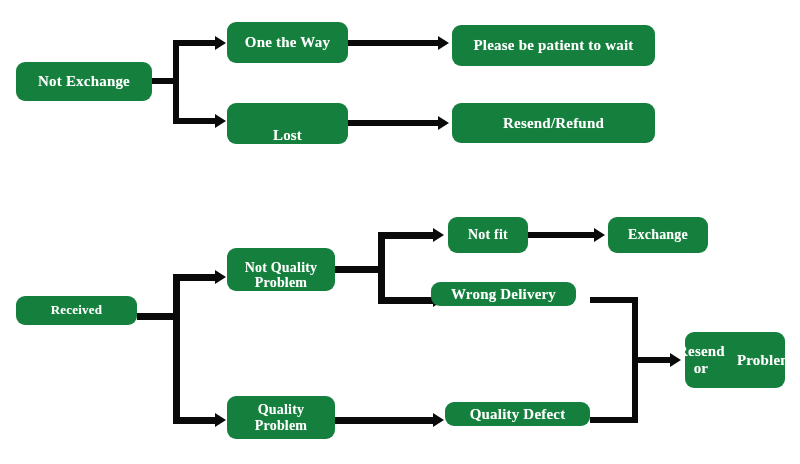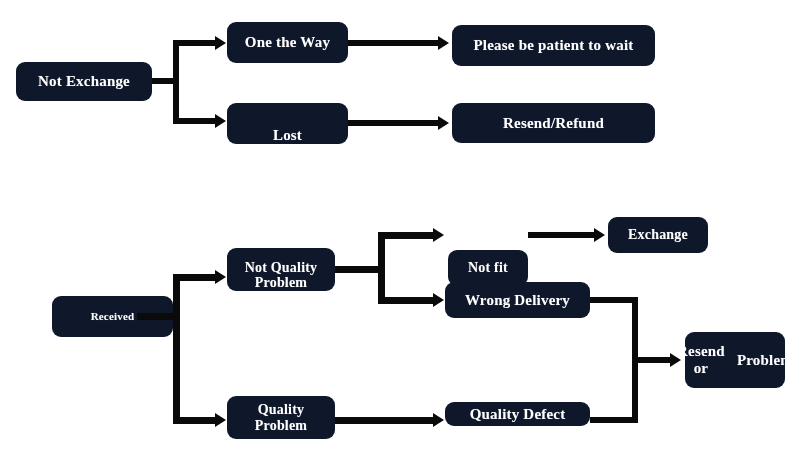--- a/index.html
+++ b/index.html
@@ -10,21 +10,21 @@
   #canvas {
     position: relative;
     width: 800px;
     height: 464px;
     background: #ffffff;
     overflow: hidden;
     font-family: "Liberation Serif", "DejaVu Serif", serif;
   }
   .node {
     position: absolute;
-    background: #0f172a;
+    background: #15803d;
     color: #ffffff;
     border-radius: 9px;
     display: flex;
     align-items: center;
     justify-content: center;
     text-align: center;
     font-weight: bold;
     line-height: 1.12;
     box-sizing: border-box;
     letter-spacing: 0.2px;
@@ -78,21 +78,21 @@
     <span>Lost</span>
   </div>
 
   <div class="seg" style="left:348px; top:120px; width:92px; height:6px;"></div>
   <div class="arrowhead" style="left:438px; top:116px;"></div>
 
   <div class="node" style="left:452px; top:103px; width:203px; height:40px; font-size:15px;">
     <span>Resend/Refund</span>
   </div>
 
-  <div class="node" style="left:16px; top:296px; width:121px; height:41px; font-size:11px;margin-left:36px;">
+  <div class="node" style="left:16px; top:296px; width:121px; height:29px; font-size:13px;">
     <span>Received</span>
   </div>
 
   <div class="seg" style="left:137px; top:313px; width:42px; height:7px;"></div>
 
   <div class="seg" style="left:173px; top:274px; width:7px; height:150px;"></div>
 
   <div class="seg" style="left:173px; top:274px; width:44px; height:7px;"></div>
   <div class="arrowhead" style="left:215px; top:270px;"></div>
 
@@ -106,32 +106,32 @@
 
   <div class="seg" style="left:335px; top:266px; width:47px; height:7px;"></div>
   <div class="seg" style="left:378px; top:232px; width:7px; height:72px;"></div>
 
   <div class="seg" style="left:378px; top:232px; width:56px; height:7px;"></div>
   <div class="arrowhead" style="left:433px; top:228px;"></div>
 
   <div class="seg" style="left:378px; top:297px; width:56px; height:7px;"></div>
   <div class="arrowhead" style="left:433px; top:293px;"></div>
 
-  <div class="node" style="left:448px; top:217px; width:80px; height:36px; font-size:14px;margin-top:33px;">
+  <div class="node" style="left:448px; top:217px; width:80px; height:36px; font-size:14px;">
     <span>Not fit</span>
   </div>
 
   <div class="seg" style="left:528px; top:232px; width:68px; height:6px;"></div>
   <div class="arrowhead" style="left:594px; top:228px;"></div>
 
   <div class="node" style="left:608px; top:217px; width:100px; height:36px; font-size:14px;">
     <span>Exchange</span>
   </div>
 
-  <div class="node" style="left:445px; top:282px; width:145px; height:36px; font-size:15px;">
+  <div class="node" style="left:431px; top:282px; width:145px; height:24px; font-size:15px;">
     <span>Wrong Delivery</span>
   </div>
 
   <div class="node" style="left:227px; top:396px; width:108px; height:43px; font-size:14px; flex-direction:column;">
     <span>Quality</span>
     <span>Problem</span>
   </div>
 
   <div class="seg" style="left:335px; top:417px; width:99px; height:7px;"></div>
   <div class="arrowhead" style="left:433px; top:413px;"></div>

